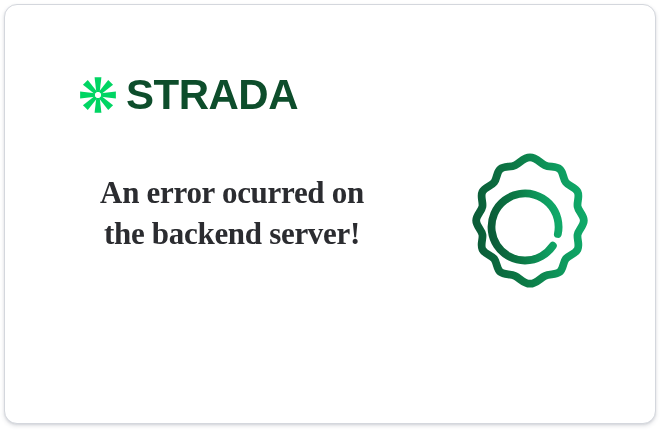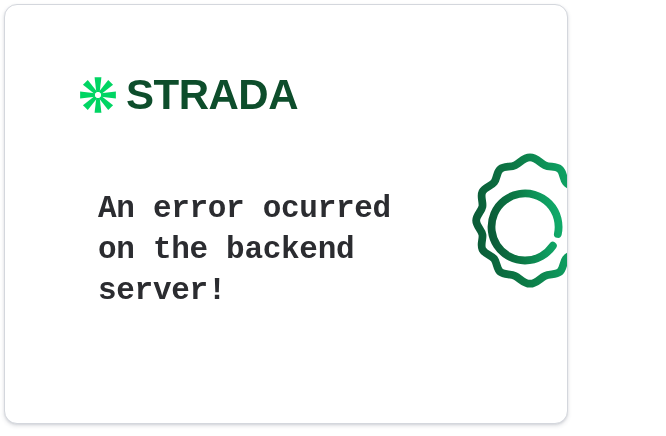--- a/index.html
+++ b/index.html
@@ -19,29 +19,30 @@
     width: 666px;
     height: 436px;
     background: #ffffff;
   }
 
   
   .error-card {
     position: absolute;
     left: 4px;
     top: 4px;
-    width: 564px;
+    width: 652px;
     height: 420px;
     box-sizing: border-box;
     background: #ffffff;
     border: 1px solid #d4d7dd;
     border-radius: 13px;
     box-shadow: 0 2px 4px rgba(60, 66, 87, 0.14),
                 0 1px 2px rgba(60, 66, 87, 0.10);
     overflow: hidden;
+    text-align: center;
   }
 
   
   .brand {
     position: absolute;
     left: 74px;
     top: 68px;
     display: flex;
     align-items: center;
     gap: 9px;
@@ -63,22 +64,22 @@
     white-space: nowrap;
     -webkit-font-smoothing: antialiased;
   }
 
   
   .message {
     position: absolute;
     left: 77px;
     top: 167px;
     width: 300px;
-    margin: 16px;
-    font-family: Liberation Mono, monospace;
+    margin: 0;
+    font-family: Liberation Serif, serif;
     font-size: 31px;
     font-weight: 700;
     line-height: 1.33;
     letter-spacing: -0.3px;
     color: #2b2c30;
     -webkit-font-smoothing: antialiased;
   }
 
   
   .gear-illustration {

